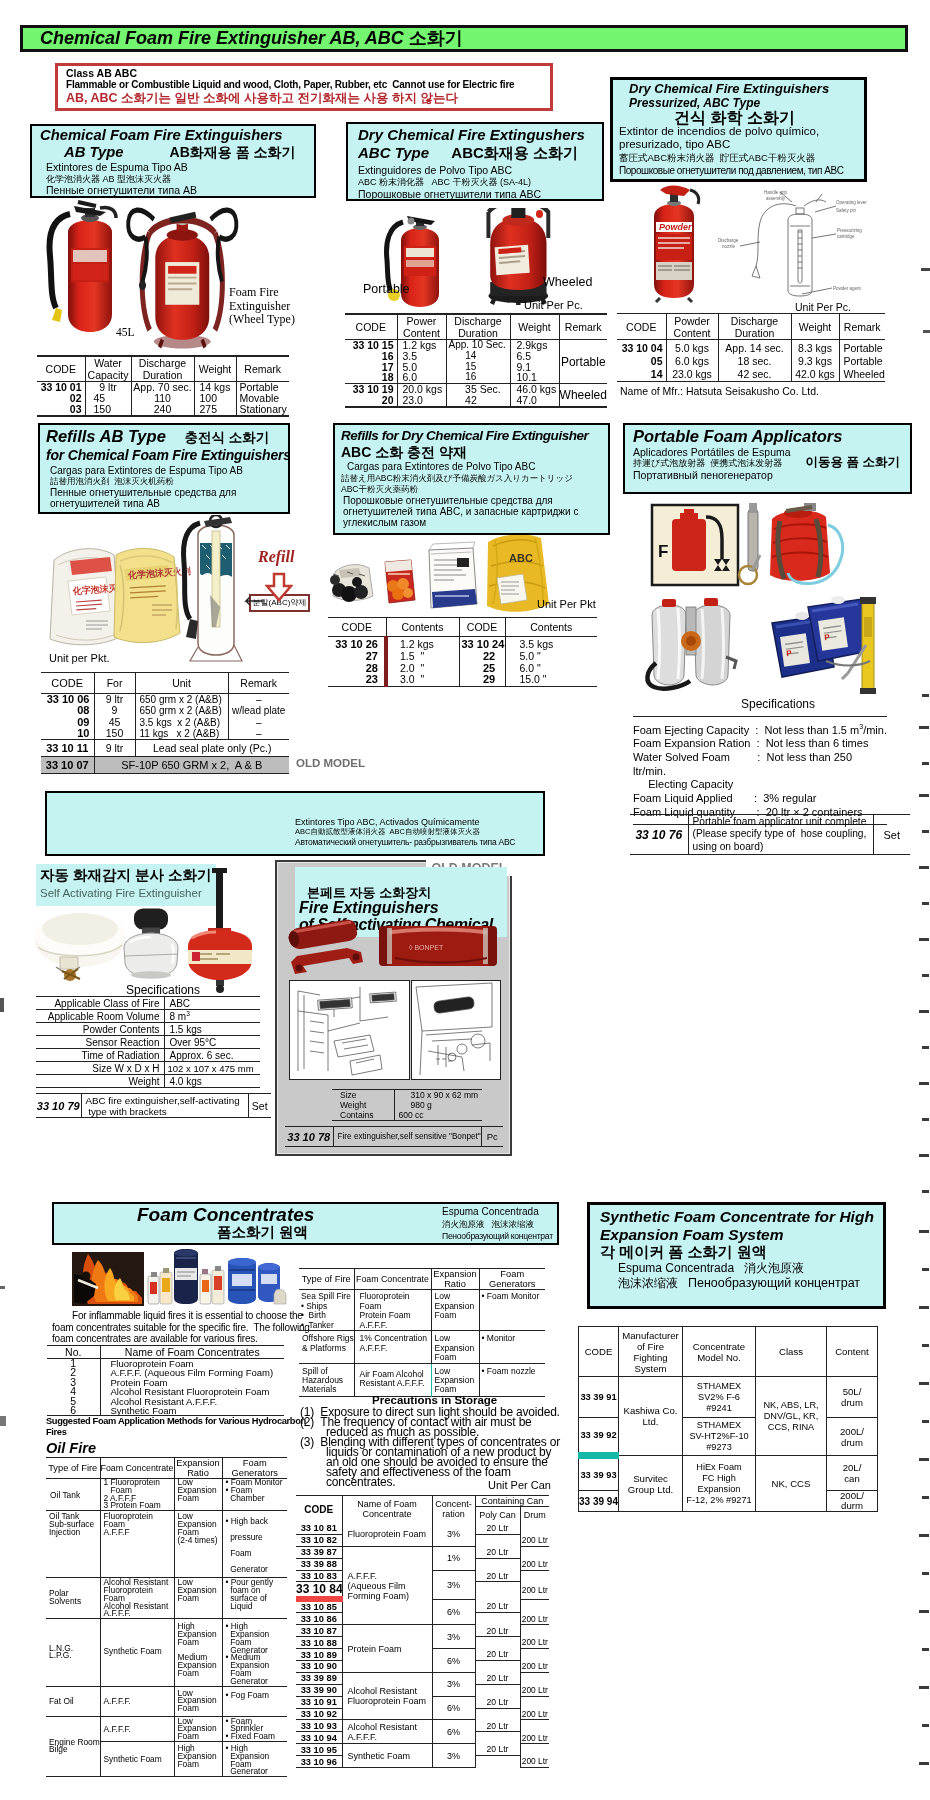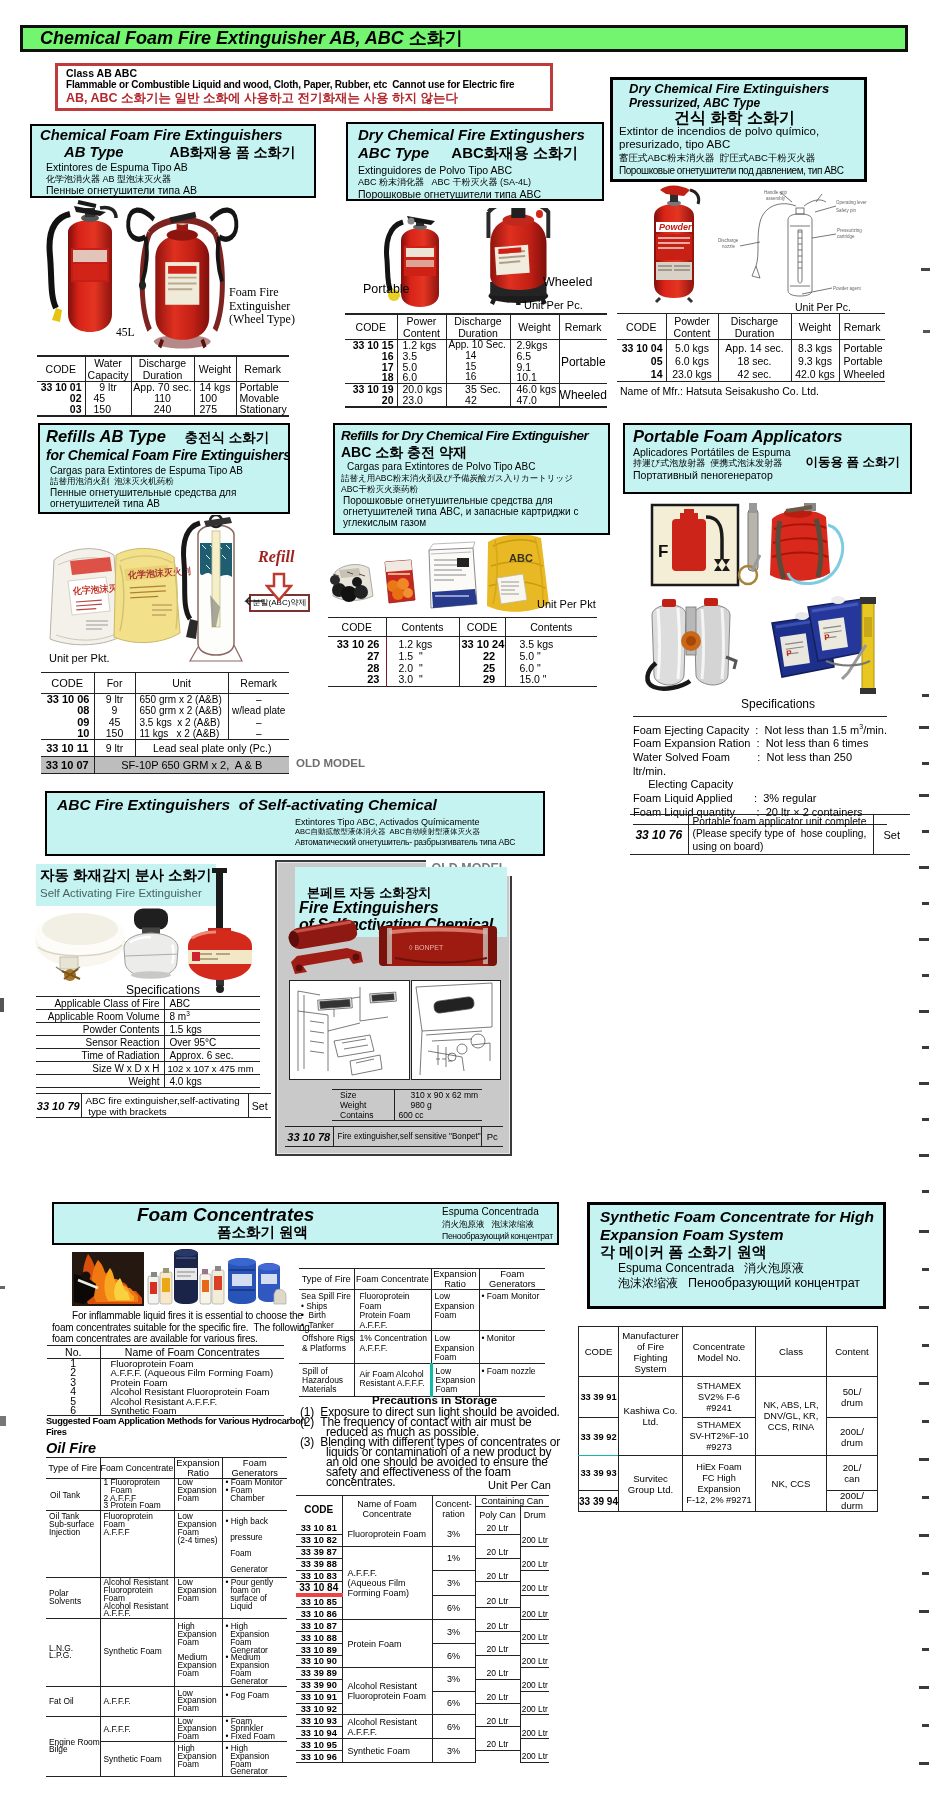--- a/index.html
+++ b/index.html
@@ -520,21 +520,21 @@
         <col style="width:92px">
       </colgroup>
 <tbody>
         <tr style="height:19px;border-top:1.5px solid #222;border-bottom:1px solid #222">
 <td class="ct" style="border-right:1px solid #222">CODE</td>
 <td class="ct" style="border-right:1px solid #222">Contents</td>
 <td class="ct" style="border-right:1px solid #222">CODE</td>
 <td class="ct">Contents</td>
         </tr>
 <tr style="border-bottom:1.5px solid #222">
-<td style="border-right:1px solid #7f1d1d;vertical-align:top">
+<td style="border-right:4px solid #7f1d1d;vertical-align:top">
             <div class="b rt" style="padding-right:6px;line-height:11.8px;padding-top:2px;font-size:11px">33 10 26<br>27<br>28<br>23</div>
           </td>
 <td style="border-right:1px solid #222;vertical-align:top">
             <div style="line-height:11.8px;padding-top:2px;padding-left:12px">1.2 kgs<br>1.5&nbsp;&nbsp;"<br>2.0&nbsp;&nbsp;"<br>3.0&nbsp;&nbsp;"</div>
           </td>
 <td style="border-right:1px solid #222;vertical-align:top">
             <div class="b" style="line-height:11.8px;padding-top:2px;padding-left:2px;font-size:11px">33 10 24<br>&nbsp;&nbsp;&nbsp;&nbsp;&nbsp;&nbsp;&nbsp;22<br>&nbsp;&nbsp;&nbsp;&nbsp;&nbsp;&nbsp;&nbsp;25<br>&nbsp;&nbsp;&nbsp;&nbsp;&nbsp;&nbsp;&nbsp;29</div>
           </td>
 <td style="vertical-align:top">
             <div style="line-height:11.8px;padding-top:2px;padding-left:14px">3.5 kgs<br>5.0&nbsp;"<br>6.0&nbsp;"<br>15.0&nbsp;"</div>
@@ -573,21 +573,20 @@
 <td style="border-right:1px solid #222">
             <div style="padding-left:4px;line-height:12.5px;font-size:10.2px">Portable foam applicator unit complete<br>(Please specify type of&nbsp; hose coupling,<br>using on board)</div>
           </td>
 <td class="ct">Set</td>
         </tr>
 </tbody>
     </table>
 </div>
 
 <div class="abs cyan oh" style="left:45px;top:791px;width:486px;height:59px;border:2px solid #000;padding:2px 0 0 10px">
-<div class="bi" style="font-size:15.5px;line-height:19px">ABC Fire Extinguishers&nbsp; of Self-activating Chemical</div>
 <div class="abs" style="left:248px;top:24px;width:238px">
 <div class="nw" style="font-size:9px;line-height:10px">Extintores Tipo ABC, Activados Químicamente</div>
 <div class="nw" style="font-size:7.5px;line-height:10px">ABC自動拡散型液体消火器&nbsp;&nbsp;ABC自动喷射型液体灭火器</div>
 <div class="nw" style="font-size:8.5px;line-height:10px;letter-spacing:-0.25px">Автоматический огнетушитель- разбрызгиватель типа ABC</div>
 </div>
 </div>
 <div class="abs cyan oh" style="left:36px;top:864px;width:176px;height:40px;padding:2px 0 0 4px">
 <div class="cjk b nw" style="font-size:14.5px;line-height:19px">자동 화재감지 분사 소화기</div>
 <div class="nw" style="font-size:11.5px;line-height:17px;color:#47635f">Self Activating Fire Extinguisher</div>
 </div>
@@ -900,21 +899,21 @@
             <div style="padding-left:3px;line-height:9.5px;padding-top:3px">Low<br>Expansion<br>Foam</div>
           </td>
 <td style="vertical-align:top">
             <div style="padding-left:2px;line-height:9.5px;padding-top:3px">• Monitor</div>
           </td>
         </tr>
 <tr style="height:33px;border-bottom:1px solid #222">
 <td style="border-right:1px solid #222;vertical-align:top">
             <div style="padding-left:3px;line-height:9px;padding-top:3px">Spill of<br>Hazardous<br>Materials</div>
           </td>
-<td style="border-right:3px solid #14b8a6;vertical-align:top">
+<td style="border-right:1px solid #14b8a6;vertical-align:top">
             <div style="padding-left:5px;line-height:9px;padding-top:6px">Air Foam Alcohol<br>Resistant A.F.F.F.</div>
           </td>
 <td style="border-right:1px solid #222;vertical-align:top">
             <div style="padding-left:3px;line-height:9px;padding-top:3px">Low<br>Expansion<br>Foam</div>
           </td>
 <td style="vertical-align:top">
             <div style="padding-left:2px;line-height:9px;padding-top:3px">• Foam nozzle</div>
           </td>
         </tr>
 </tbody>
@@ -980,21 +979,21 @@
           <td class="cB"></td>
           <td class="ct" style="border-bottom:1px solid #222;font-size:8.4px">200 Ltr</td>
         </tr>
 <tr style="height:11.9px">
           <td class="ct b cB" style="border-bottom:1px solid #222;font-size:9.3px">33 10 83</td>
           <td rowspan="2" class="ct cB" style="border-bottom:1px solid #222">3%</td>
           <td class="ct cB" style="border-bottom:1px solid #222;font-size:8.6px">20 Ltr</td>
           <td></td>
         </tr>
 <tr style="height:11.9px">
-          <td class="ct b cB" style="border-bottom:4px solid #ef4444;font-size:10px">33 10 84</td>
+          <td class="ct b cB" style="border-bottom:6px solid #ef4444;font-size:12px">33 10 84</td>
           <td class="cB"></td>
           <td class="ct" style="border-bottom:1px solid #222;font-size:8.4px">200 Ltr</td>
         </tr>
 <tr style="height:11.9px">
           <td class="ct b cB" style="border-bottom:1px solid #222;font-size:9.3px">33 10 85</td>
           <td rowspan="2" class="ct cB" style="border-bottom:1px solid #222">6%</td>
           <td class="ct cB" style="border-bottom:1px solid #222;font-size:8.6px">20 Ltr</td>
           <td></td>
         </tr>
 <tr style="height:11.9px">
@@ -1121,21 +1120,21 @@
             <div style="line-height:11px;font-size:9.2px">STHAMEX<br>SV2% F-6<br>#9241</div>
           </td>
 <td rowspan="2" class="ct cB" style="border-bottom:1px solid #222">
             <div style="line-height:11px;font-size:9.2px">NK, ABS, LR,<br>DNV/GL, KR,<br>CCS, RINA</div>
           </td>
 <td class="ct" style="border-bottom:1px solid #222">
             <div style="line-height:11px">50L/<br>drum</div>
           </td>
         </tr>
 <tr style="height:38px">
-<td class="ct b cB" style="border-bottom:1px solid #14b8a6;font-size:9.3px">33 39 92</td>
+<td class="ct b cB" style="border-bottom:7px solid #14b8a6;font-size:9.3px">33 39 92</td>
 <td class="ct cB" style="border-bottom:1px solid #222">
             <div style="line-height:11px;font-size:9.2px">STHAMEX<br>SV-HT2%F-10<br>#9273</div>
           </td>
 <td class="ct" style="border-bottom:1px solid #222">
             <div style="line-height:11px">200L/<br>drum</div>
           </td>
         </tr>
 <tr style="height:35px">
 <td class="ct b cB" style="border-bottom:1px solid #222;font-size:9.3px">33 39 93</td>
 <td rowspan="2" class="ct cB">

